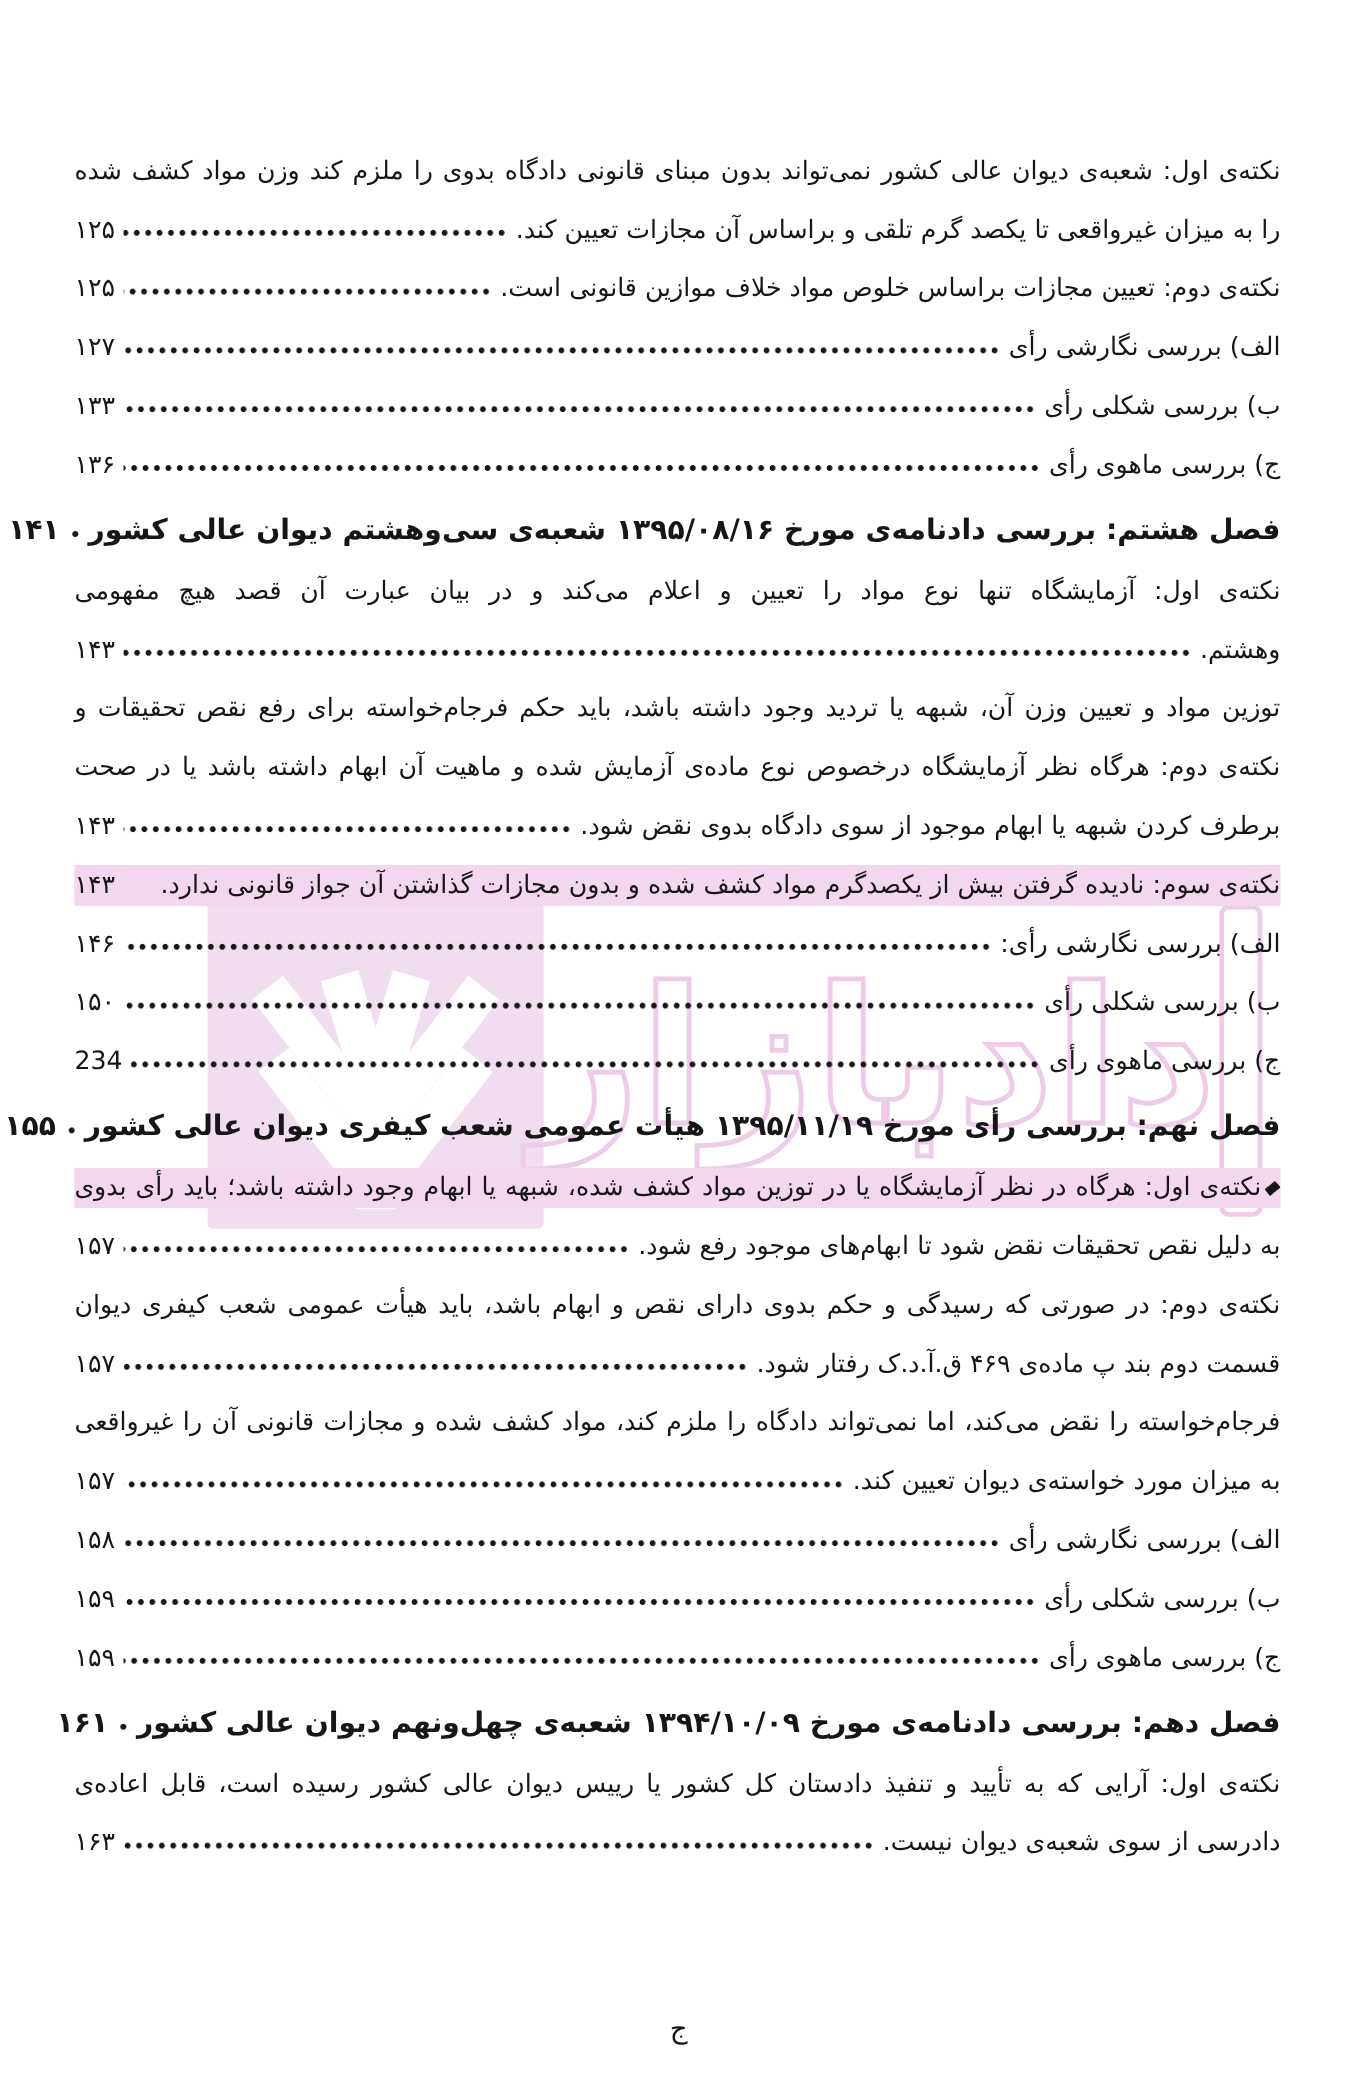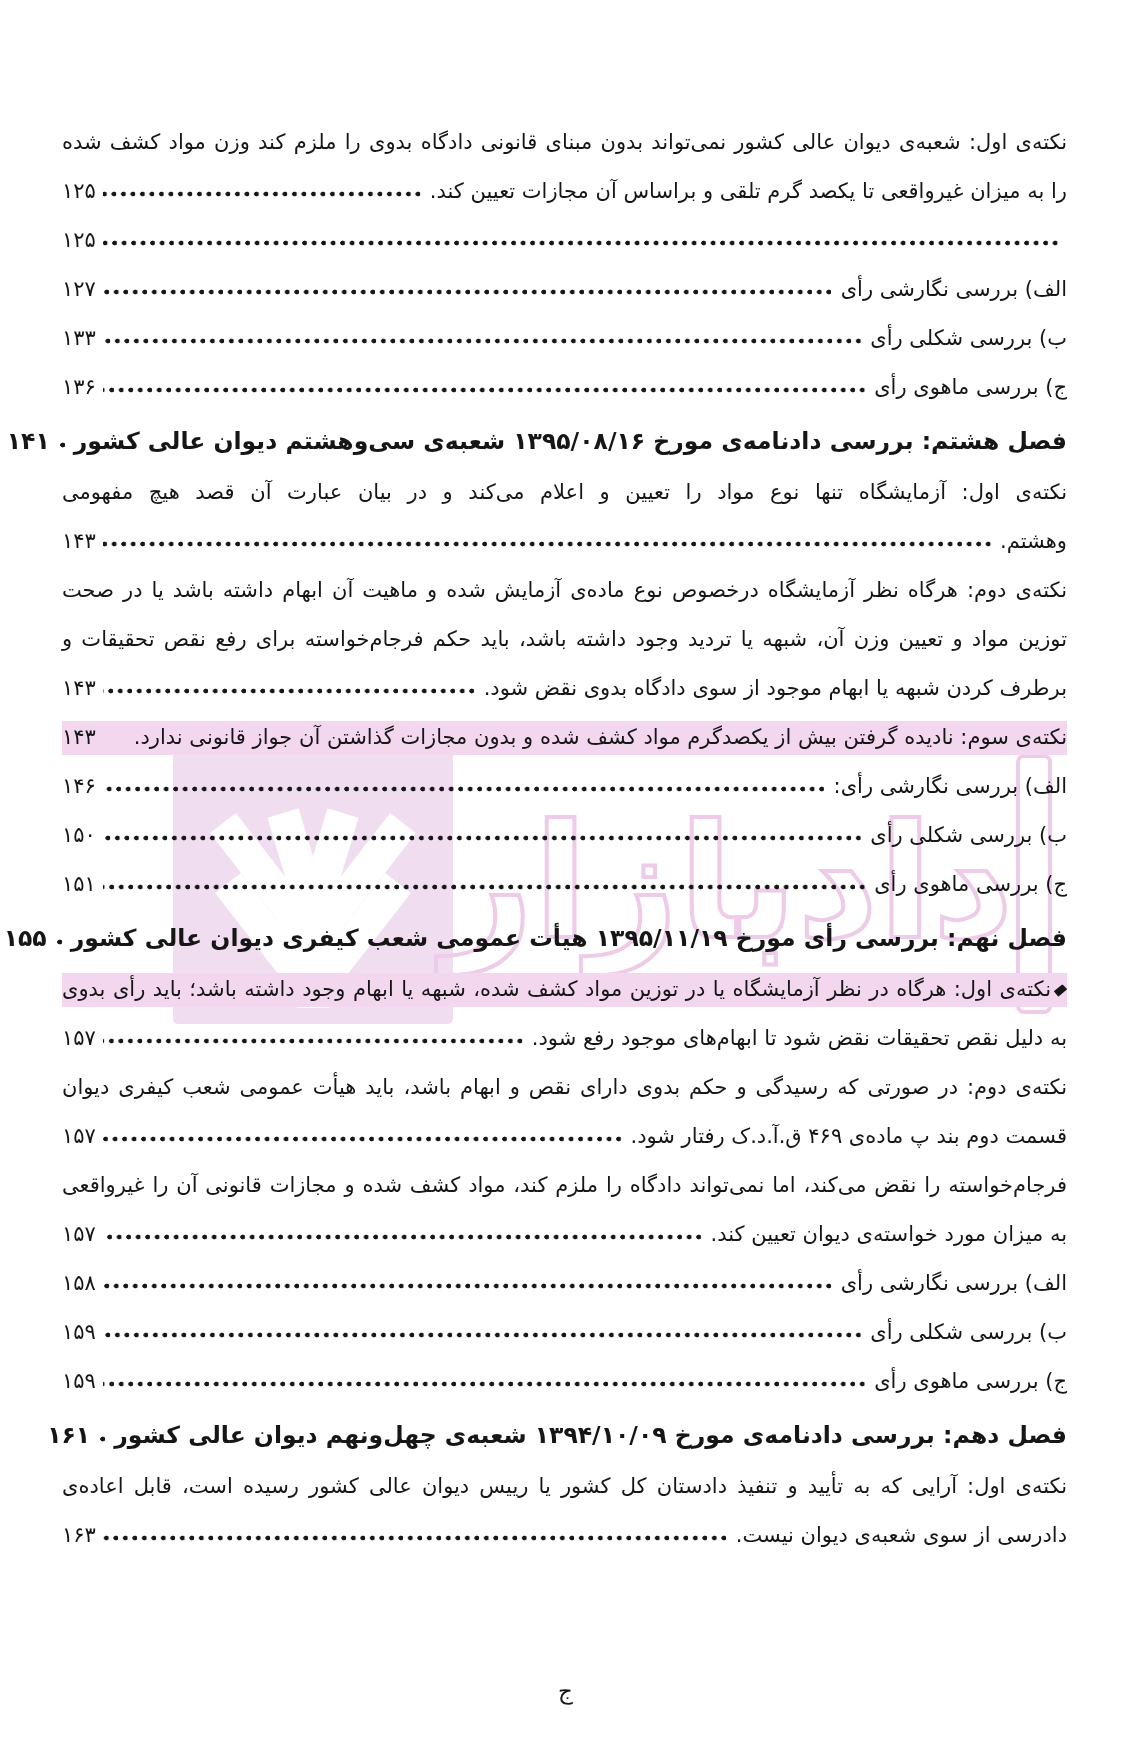--- a/index.html
+++ b/index.html
@@ -96,20 +96,21 @@
 </div>
 
 <div class="toc">
     <div class="row fill"><span class="t">نکته‌ی اول: شعبه‌ی دیوان عالی کشور نمی‌تواند بدون مبنای قانونی دادگاه بدوی را ملزم کند وزن مواد کشف شده</span></div>
     <div class="row leader">
     <span class="t">را به میزان غیرواقعی تا یکصد گرم تلقی و براساس آن مجازات تعیین کند.</span>
     <span class="dots"></span>
     <span class="num">۱۲۵</span>
   </div>
     <div class="row leader">
+    <span class="t">نکته‌ی دوم: تعیین مجازات براساس خلوص مواد خلاف موازین قانونی است.</span>
     <span class="dots"></span>
     <span class="num">۱۲۵</span>
   </div>
     <div class="row leader">
     <span class="t">الف) بررسی نگارشی رأی</span>
     <span class="dots"></span>
     <span class="num">۱۲۷</span>
   </div>
     <div class="row leader">
     <span class="t">ب) بررسی شکلی رأی</span>
@@ -125,22 +126,22 @@
     <span class="t">فصل هشتم: بررسی دادنامه‌ی مورخ ۱۳۹۵/۰۸/۱۶ شعبه‌ی سی‌وهشتم دیوان عالی کشور</span>
     <span class="dots"></span>
     <span class="num">۱۴۱</span>
   </div>
     <div class="row fill"><span class="t">نکته‌ی اول: آزمایشگاه تنها نوع مواد را تعیین و اعلام می‌کند و در بیان عبارت آن  قصد هیچ مفهومی</span></div>
     <div class="row leader">
     <span class="t">وهشتم.</span>
     <span class="dots"></span>
     <span class="num">۱۴۳</span>
   </div>
+    <div class="row fill"><span class="t">توزین مواد و تعیین وزن آن، شبهه یا تردید وجود داشته باشد، باید حکم فرجام‌خواسته برای رفع نقص تحقیقات و</span></div>
     <div class="row fill"><span class="t">نکته‌ی دوم: هرگاه نظر آزمایشگاه درخصوص نوع ماده‌ی آزمایش شده و ماهیت آن ابهام داشته باشد یا در صحت</span></div>
-    <div class="row fill"><span class="t">توزین مواد و تعیین وزن آن، شبهه یا تردید وجود داشته باشد، باید حکم فرجام‌خواسته برای رفع نقص تحقیقات و</span></div>
     <div class="row leader">
     <span class="t">برطرف کردن شبهه یا ابهام موجود از سوی دادگاه بدوی نقض شود.</span>
     <span class="dots"></span>
     <span class="num">۱۴۳</span>
   </div>
     <div class="row leader hl">
     <span class="t">نکته‌ی سوم: نادیده گرفتن بیش از یکصدگرم مواد کشف شده و بدون مجازات گذاشتن آن جواز قانونی ندارد.</span>
     <span class="dots nodots"></span>
     <span class="num">۱۴۳</span>
   </div>
@@ -150,21 +151,21 @@
     <span class="num">۱۴۶</span>
   </div>
     <div class="row leader">
     <span class="t">ب) بررسی شکلی رأی</span>
     <span class="dots"></span>
     <span class="num">۱۵۰</span>
   </div>
     <div class="row leader">
     <span class="t">ج) بررسی ماهوی رأی</span>
     <span class="dots"></span>
-    <span class="num">۱۵۱</span>
+    <span class="num">234</span>
   </div>
     <div class="row leader chapter">
     <span class="t">فصل نهم: بررسی رأی مورخ ۱۳۹۵/۱۱/۱۹ هیأت عمومی شعب کیفری دیوان عالی کشور</span>
     <span class="dots"></span>
     <span class="num">۱۵۵</span>
   </div>
     <div class="row fill hl"><span class="pen show"></span><span class="t">نکته‌ی اول: هرگاه در نظر آزمایشگاه یا در توزین مواد کشف شده، شبهه یا ابهام وجود داشته باشد؛ باید رأی بدوی</span></div>
     <div class="row leader">
     <span class="t">به دلیل نقص تحقیقات نقض شود تا ابهام‌های موجود رفع شود.</span>
     <span class="dots"></span>

